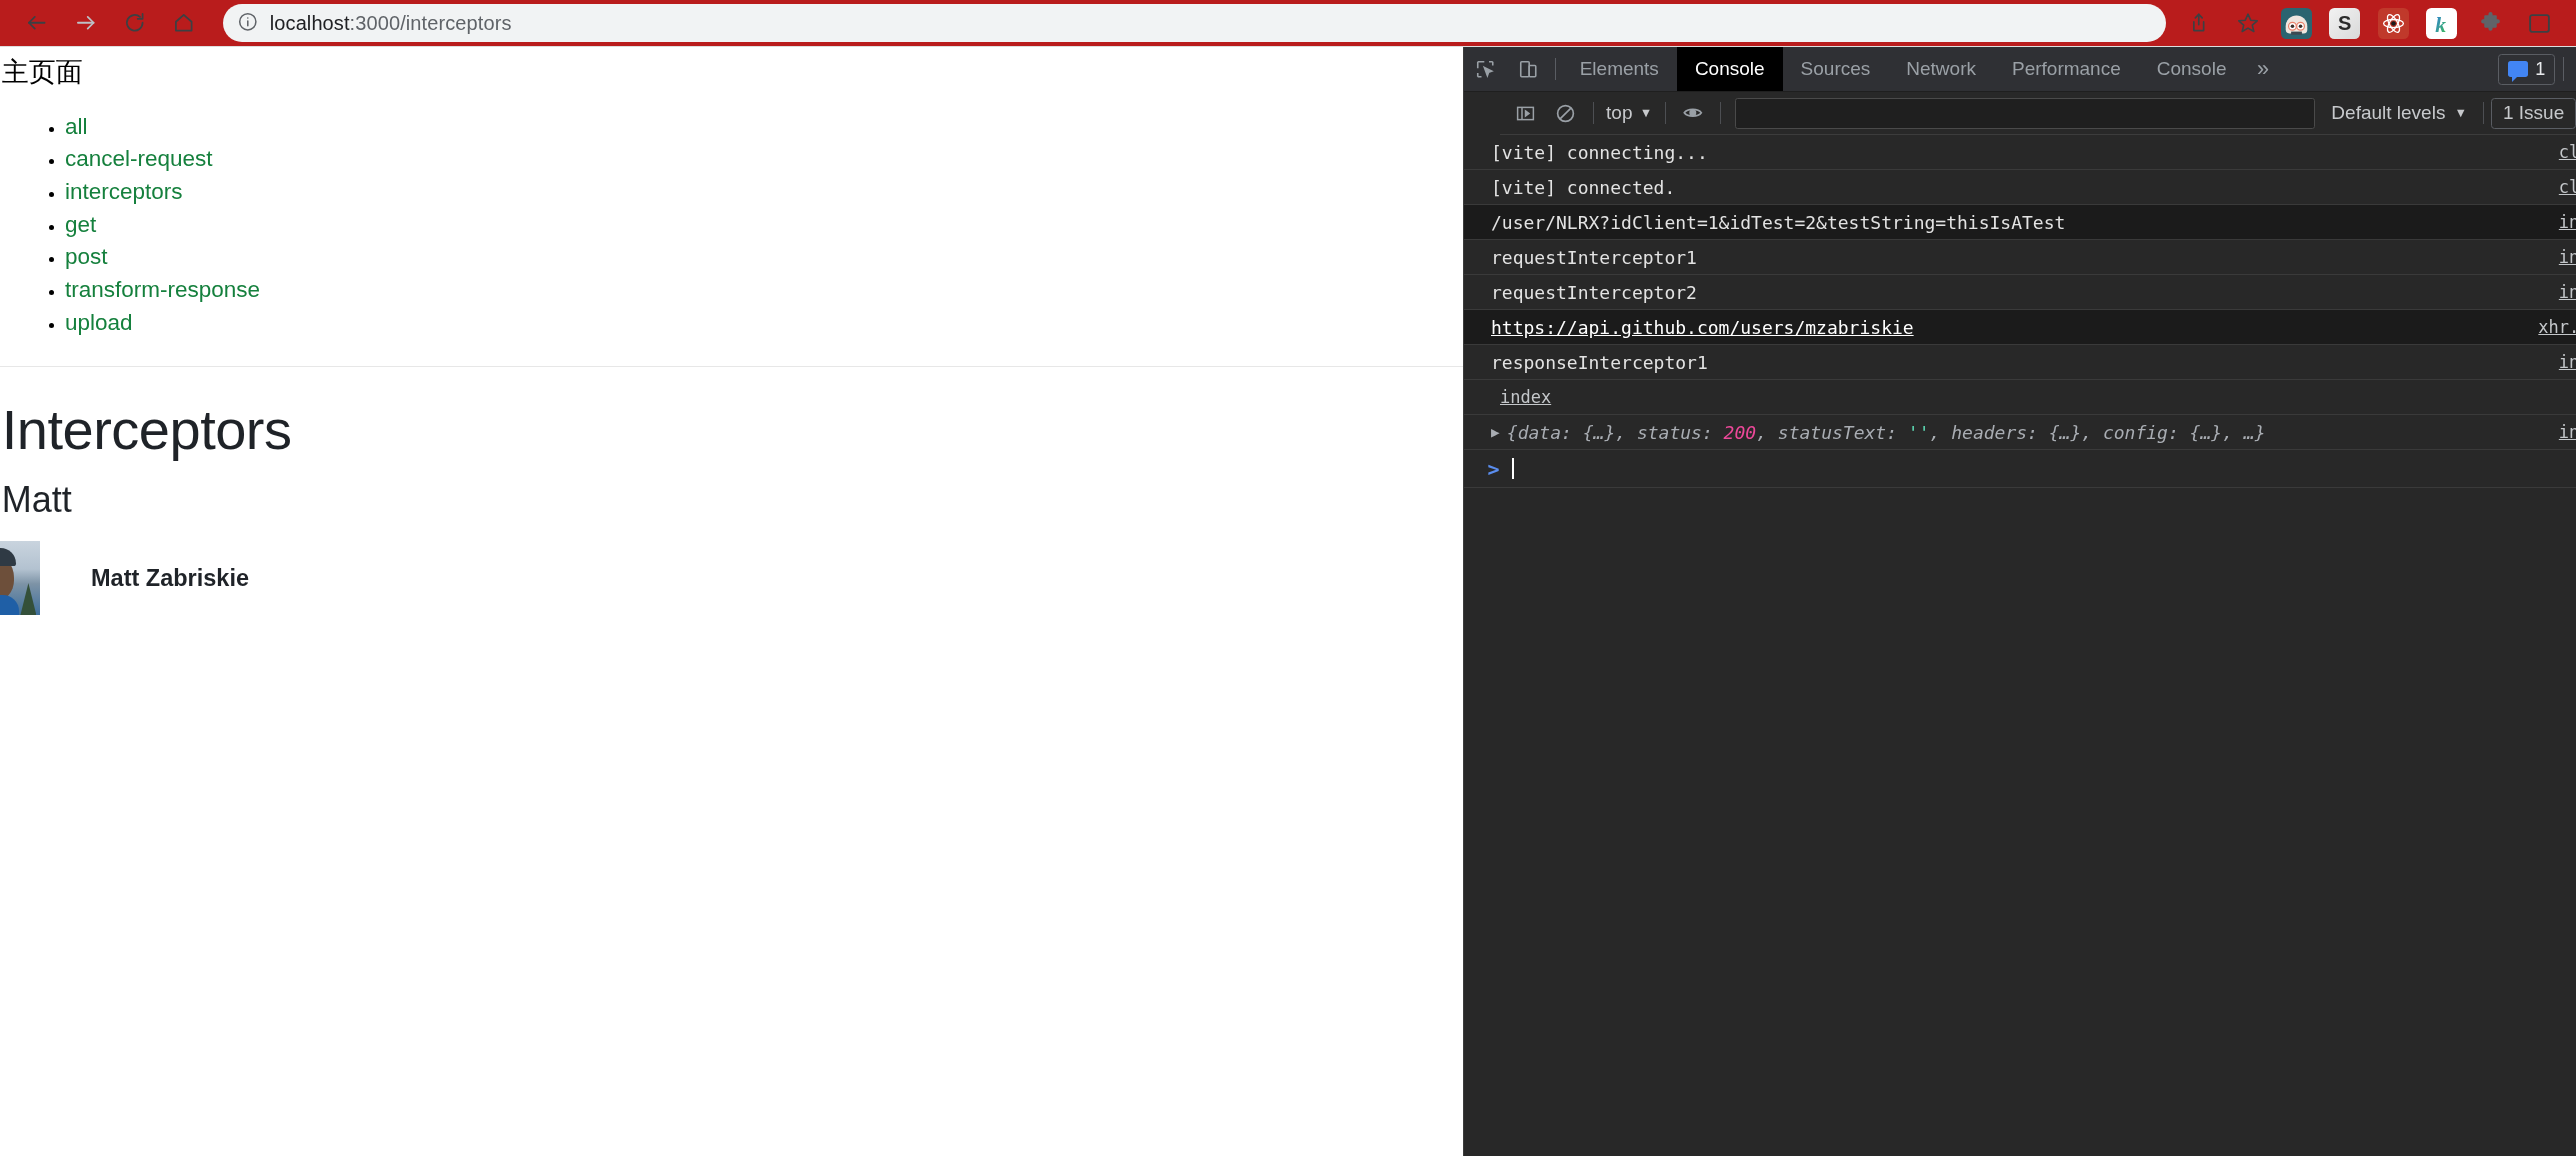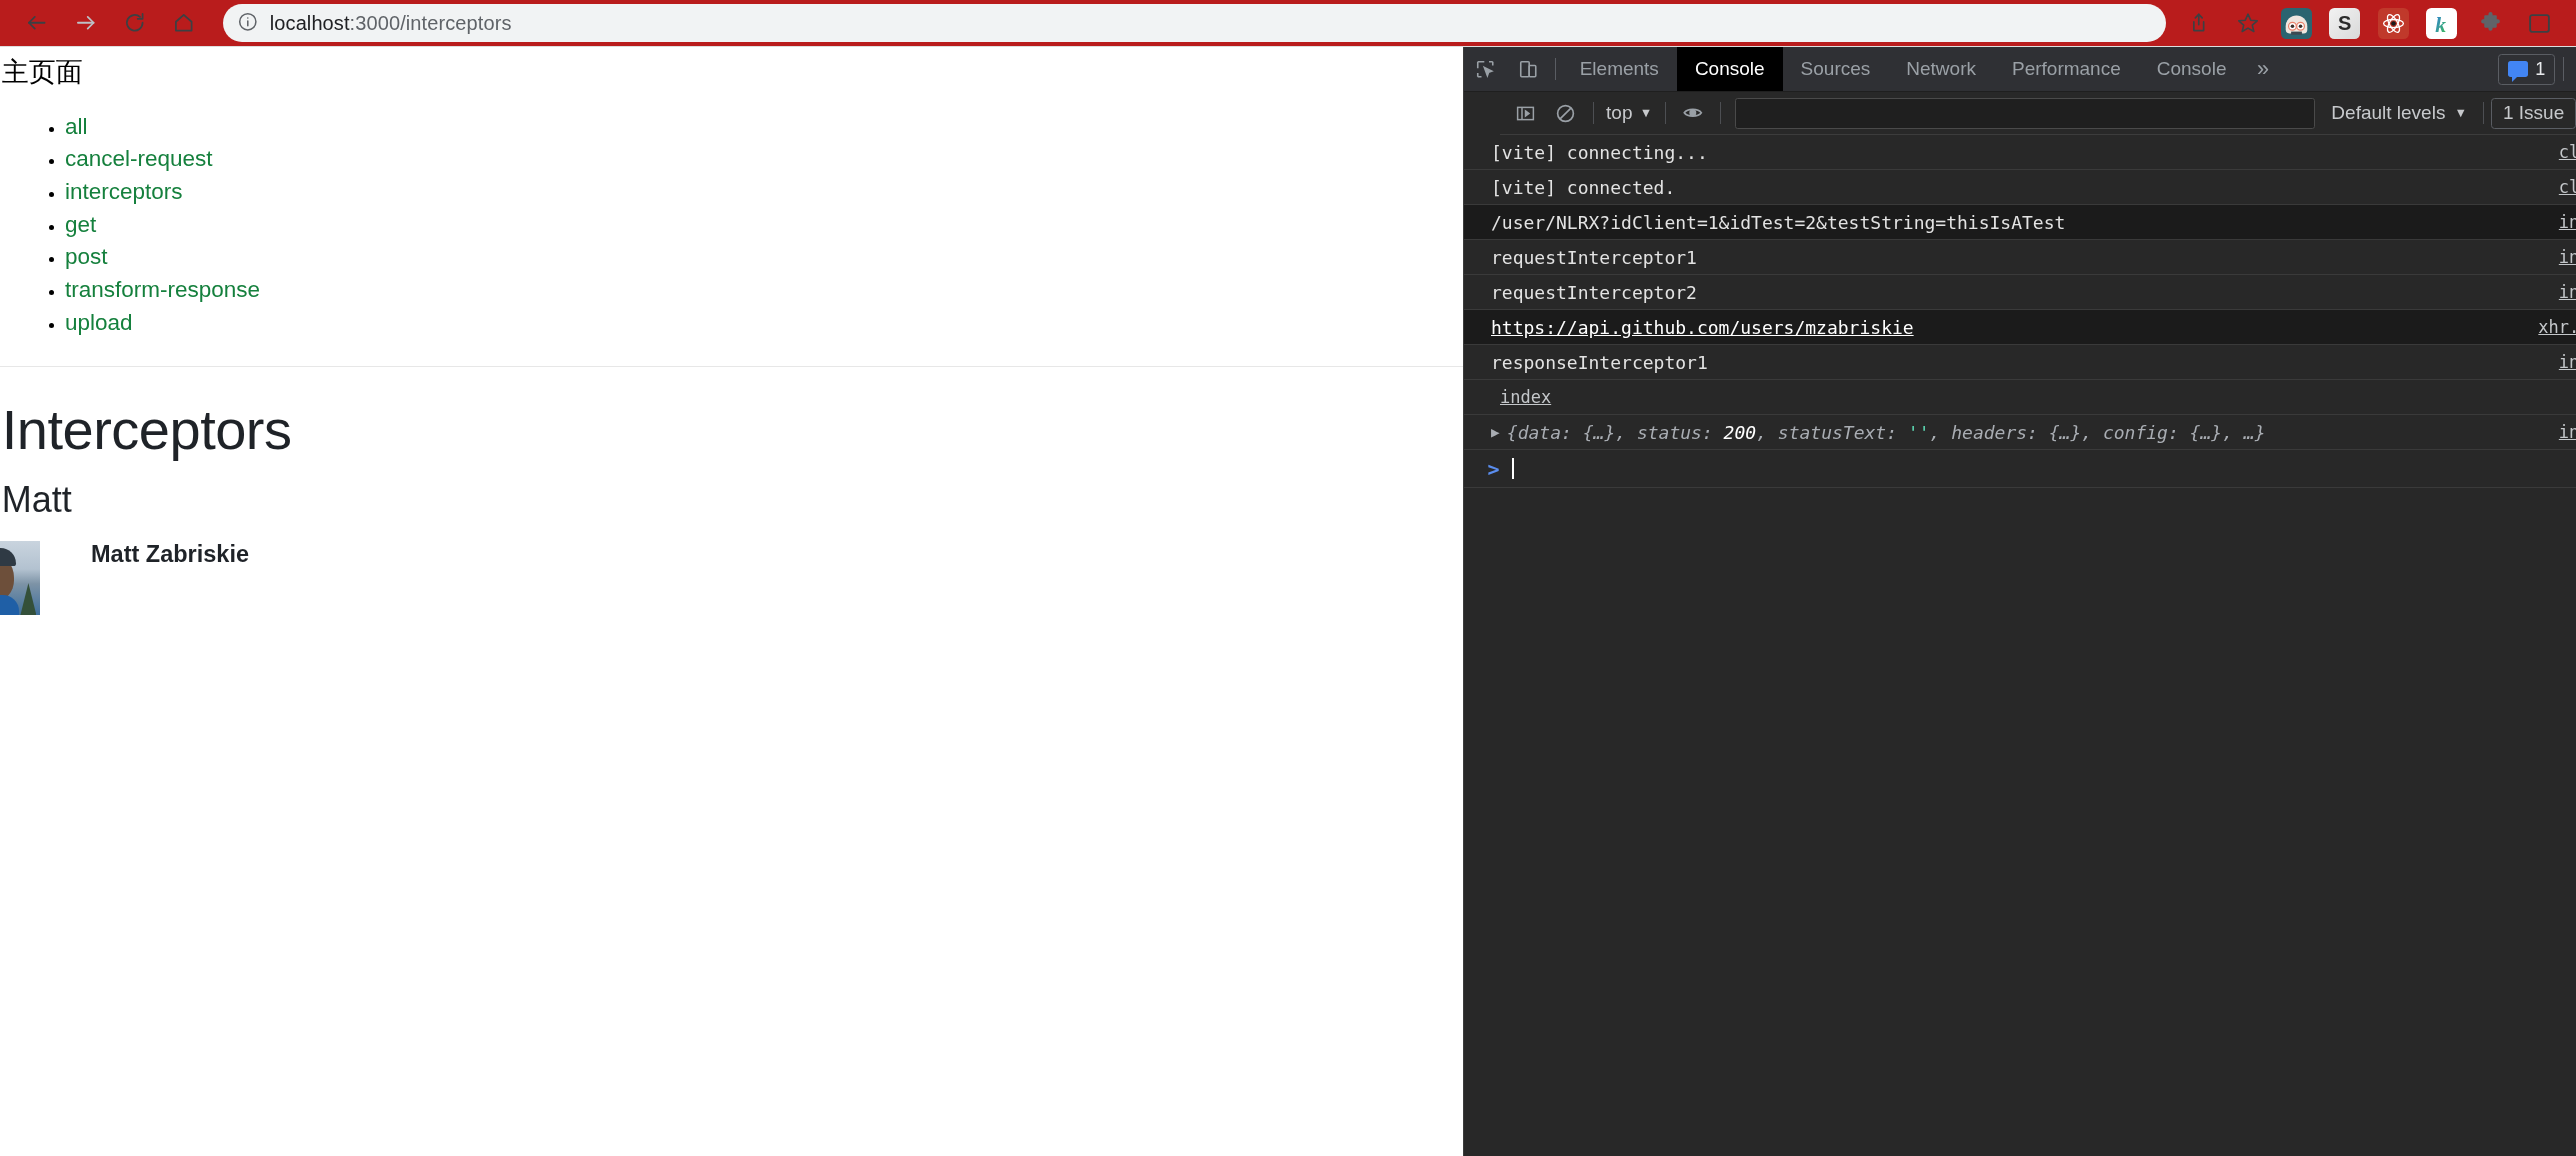--- a/index.html
+++ b/index.html
@@ -116,21 +116,21 @@
   }
   .h2 {
     font-size: 36px;
     font-weight: 400;
     color: #1f2328;
     margin: 16px 0 0 0;
     padding-left: 1.8px;
     line-height: 1.2;
   }
   .user-row {
-    display: flex; align-items: flex-start;
+    display: flex; align-items: center;
     margin-top: 20px;
     gap: 0;
   }
   .avatar {
     width: 74px; height: 74px;
     margin-left: -34px;
     background:
       linear-gradient(180deg, #c9d4de 0%, #b3c2d0 38%, #7d93a6 58%, #3f6f9c 100%);
     position: relative;
     overflow: hidden;
@@ -344,21 +344,21 @@
     padding-left: 9px;
     margin-right: -34px;
   }
   .obj-arrow {
     color: #a9adb3;
     font-size: 14.4px;
     margin-right: 7.2px;
     flex: 0 0 auto;
   }
   .obj-text { font-style: italic; color: #a9adb3; }
-  .obj-text .num { color: #ffffff; }
+  .obj-text .num { color: #ec4899; }
   .obj-text .str { color: #5ddbb5; font-style: italic; }
   .prompt-row {
     display: flex; align-items: center;
     height: 38px;
     padding-left: 23.5px;
     border-bottom: 0.9px solid #3a3a3a;
   }
   .prompt-caret { color: #5a8dee; font-size: 20px; font-weight: bold; font-family: "DejaVu Sans Mono", monospace; }
   .prompt-cursor {
     width: 1.8px; height: 21.6px;

